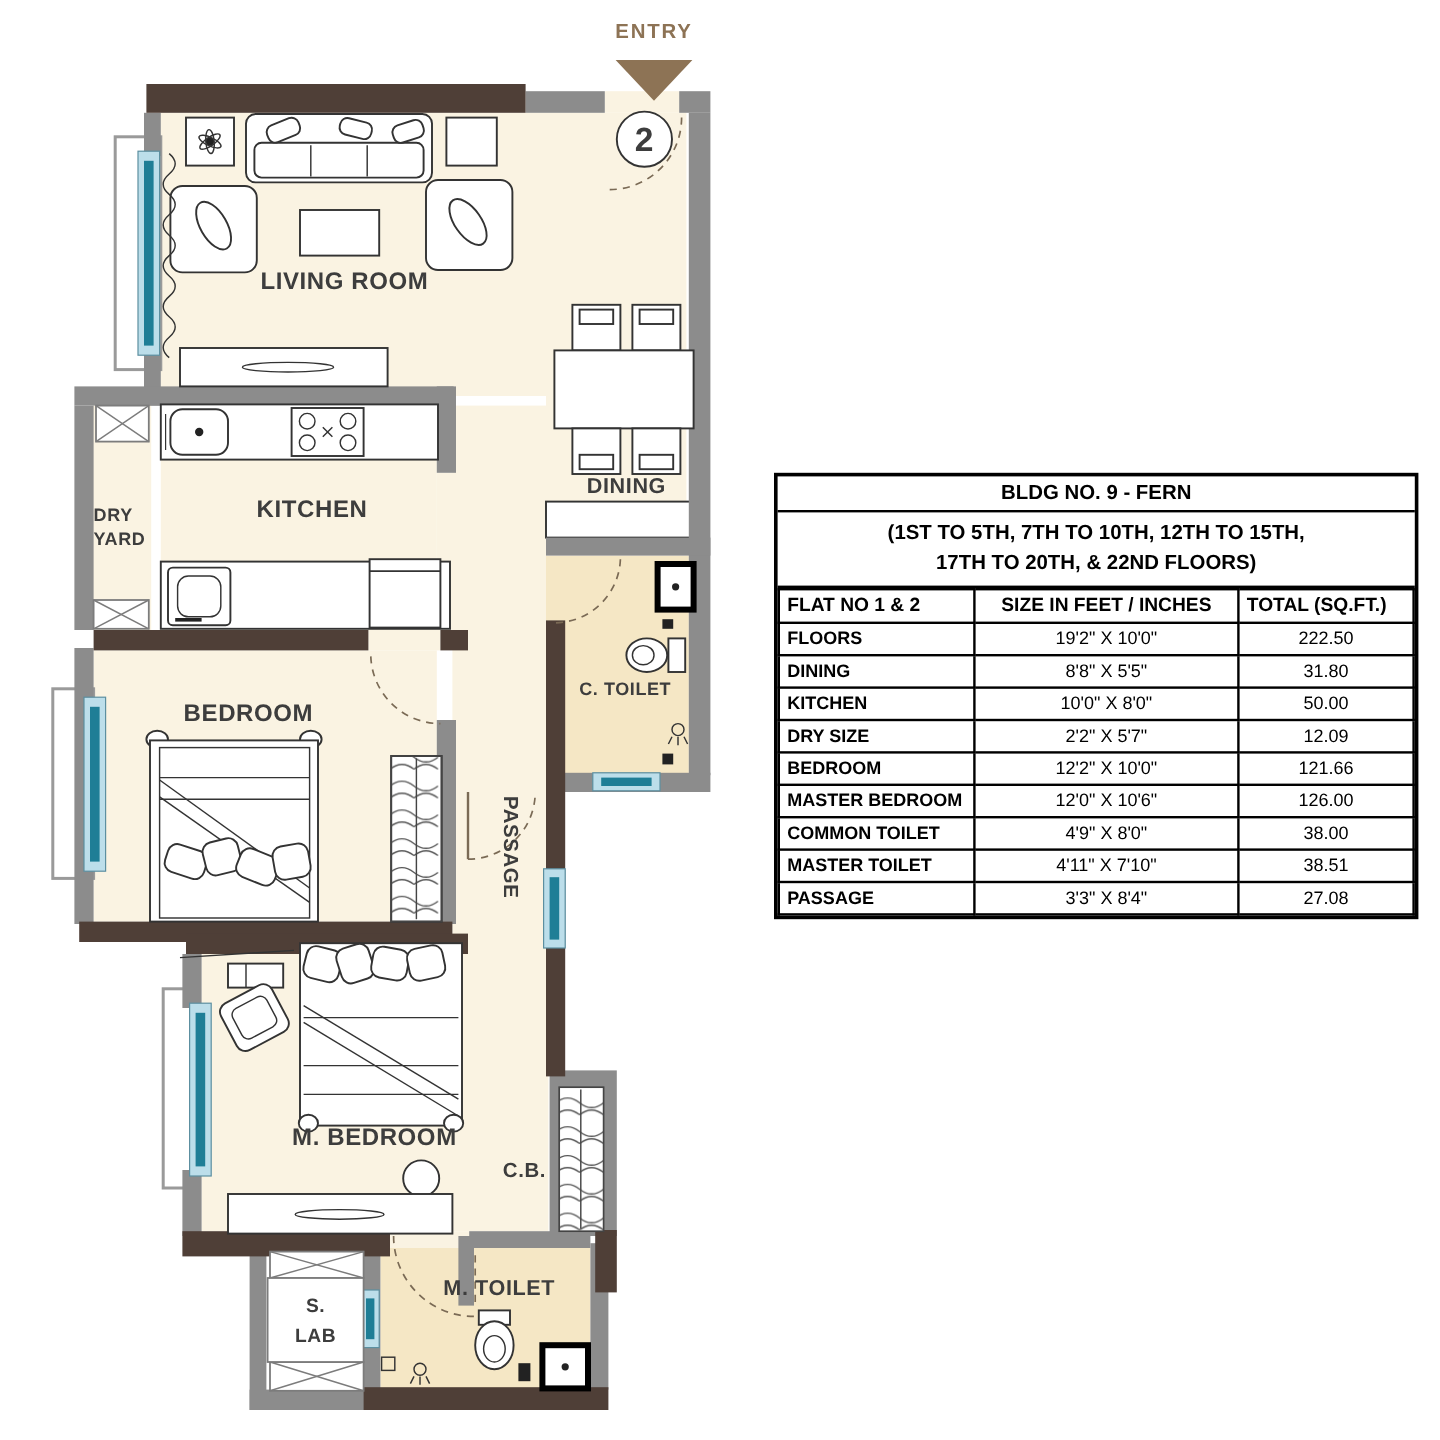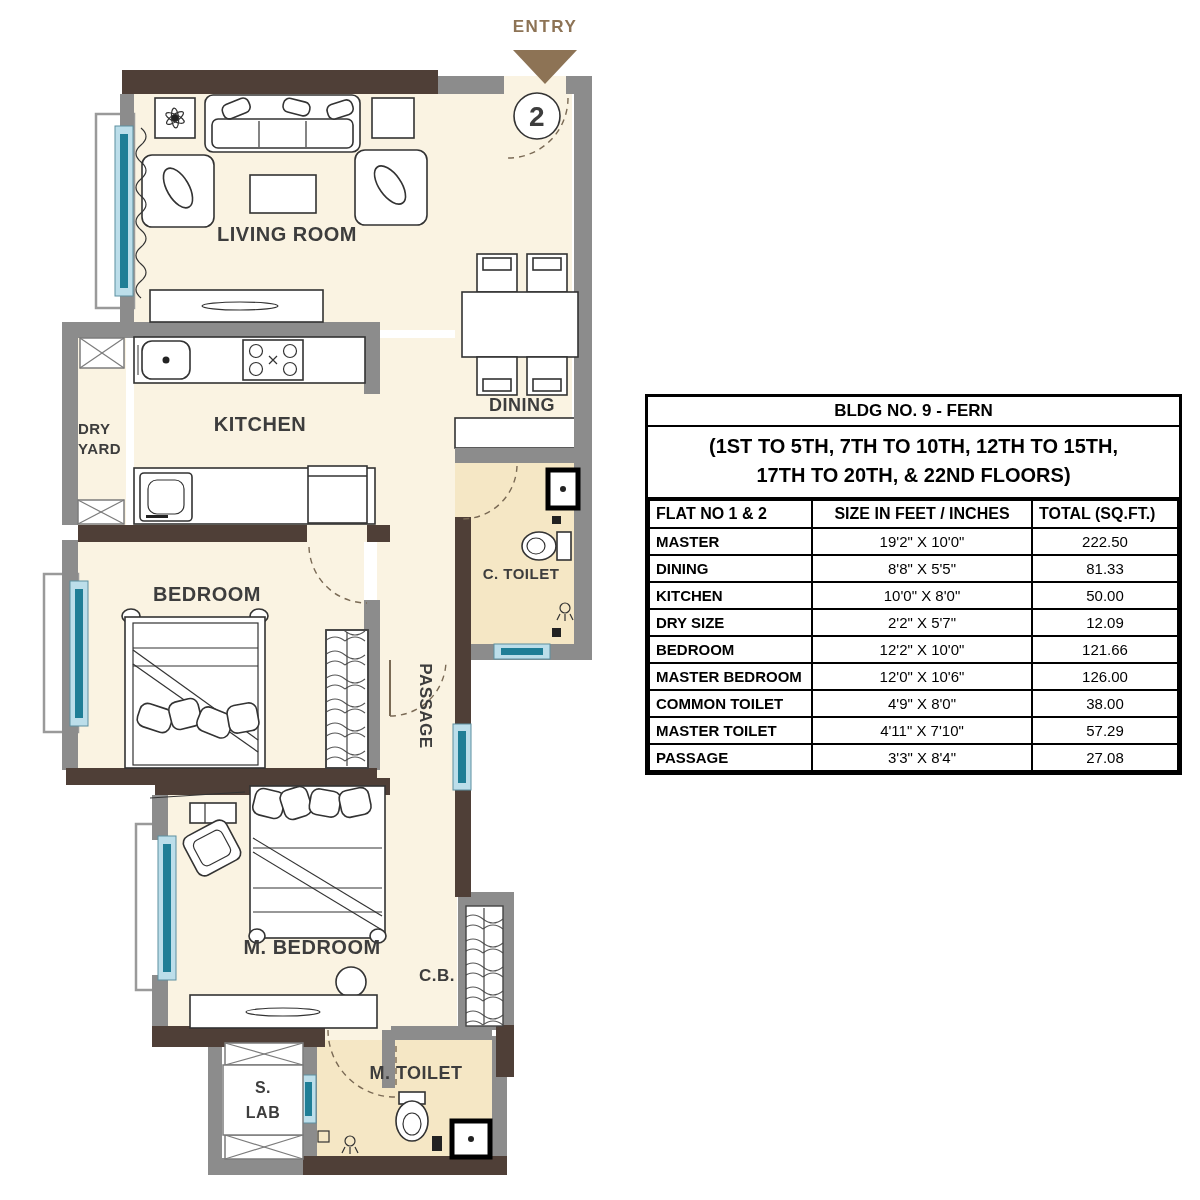--- a/index.html
+++ b/index.html
@@ -22,21 +22,21 @@
   .winF{fill:#bcdeea;stroke:#5c8fa0;stroke-width:1}
   .winG{fill:#1f7e96}
   .dash{fill:none;stroke:#7a6a55;stroke-width:1.4;stroke-dasharray:6 5}
   .lbl{font-family:"Liberation Sans",sans-serif;font-weight:bold;fill:#3d3d3d;letter-spacing:.5px}
   .entryT{fill:#8d7355}
   .entryL{font-family:"Liberation Sans",sans-serif;font-weight:bold;fill:#8d7355;letter-spacing:1.5px}
   
   .size-table{position:absolute;left:645px;top:394px;width:531px;background:#fff;
       border:3px solid #000;color:#000;}
   .t-title{text-align:center;font-weight:bold;font-size:17px;padding:4px 0 4px;border-bottom:2px solid #000;}
-  .t-sub{text-align:center;font-weight:bold;font-size:20px;padding:5px 0 7px;border-bottom:2px solid #000;line-height:1.45;}
+  .t-sub{text-align:center;font-weight:bold;font-size:17px;padding:5px 0 7px;border-bottom:2px solid #000;line-height:1.45;}
   .size-table table{width:100%;border-collapse:collapse;table-layout:fixed;}
   .size-table th,.size-table td{border:2px solid #000;padding:4px 6px;overflow:hidden;white-space:nowrap;margin-top:34px;}
   .size-table th{font-size:16px;text-align:left;}
   .size-table th.c2{width:206px;text-align:center;}
   .size-table th.c3{width:132px;text-align:left;}
   .size-table td{font-size:15px;font-weight:normal;text-align:center;}
   .size-table td.room{font-weight:bold;font-size:15px;text-align:left;}
 </style>
 </head>
 <body>
@@ -380,28 +380,28 @@
   <table>
     <thead>
       <tr>
         <th class="c1">FLAT NO 1 &amp; 2</th>
         <th class="c2">SIZE IN FEET / INCHES</th>
         <th class="c3">TOTAL (SQ.FT.)</th>
       </tr>
     </thead>
     <tbody>
           <tr>
-            <td class="room">MASTER</td>
+            <td class="room">FLOORS</td>
             <td class="size">19'2" X 10'0"</td>
             <td class="total">222.50</td>
           </tr>
           <tr>
             <td class="room">DINING</td>
             <td class="size">8'8" X 5'5"</td>
-            <td class="total">81.33</td>
+            <td class="total">31.80</td>
           </tr>
           <tr>
             <td class="room">KITCHEN</td>
             <td class="size">10'0" X 8'0"</td>
             <td class="total">50.00</td>
           </tr>
           <tr>
             <td class="room">DRY SIZE</td>
             <td class="size">2'2" X 5'7"</td>
             <td class="total">12.09</td>
@@ -417,21 +417,21 @@
             <td class="total">126.00</td>
           </tr>
           <tr>
             <td class="room">COMMON TOILET</td>
             <td class="size">4'9" X 8'0"</td>
             <td class="total">38.00</td>
           </tr>
           <tr>
             <td class="room">MASTER TOILET</td>
             <td class="size">4'11" X 7'10"</td>
-            <td class="total">57.29</td>
+            <td class="total">38.51</td>
           </tr>
           <tr>
             <td class="room">PASSAGE</td>
             <td class="size">3'3" X 8'4"</td>
             <td class="total">27.08</td>
           </tr>
         </tbody>
   </table>
 </div>
 

